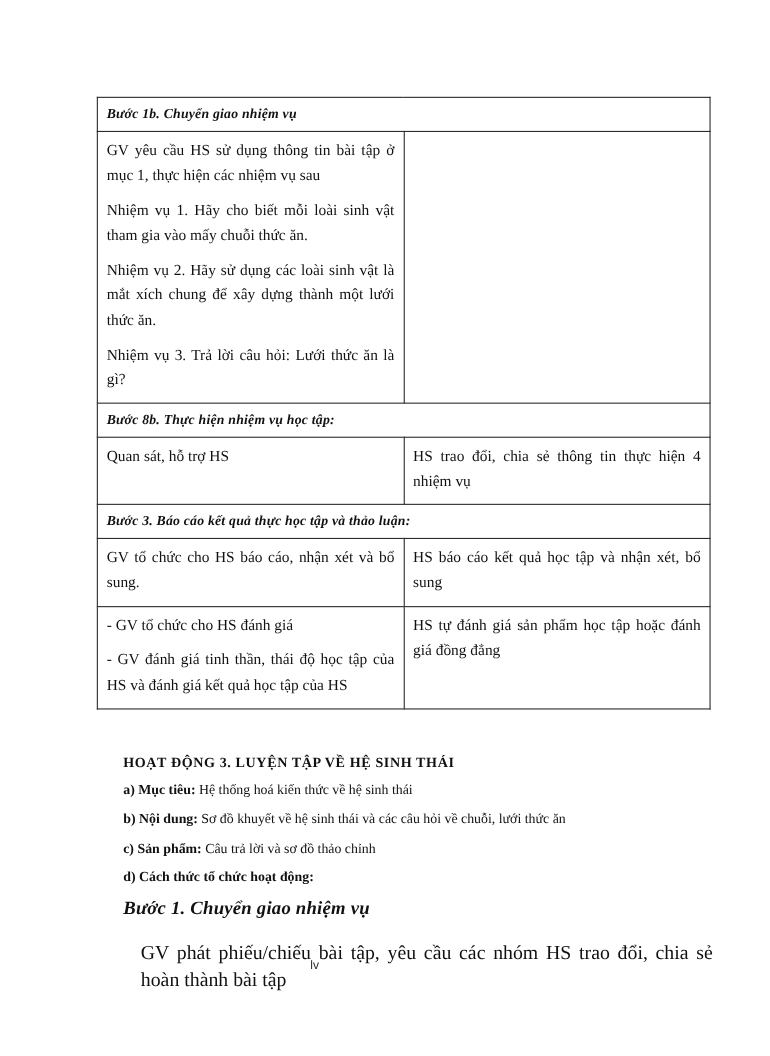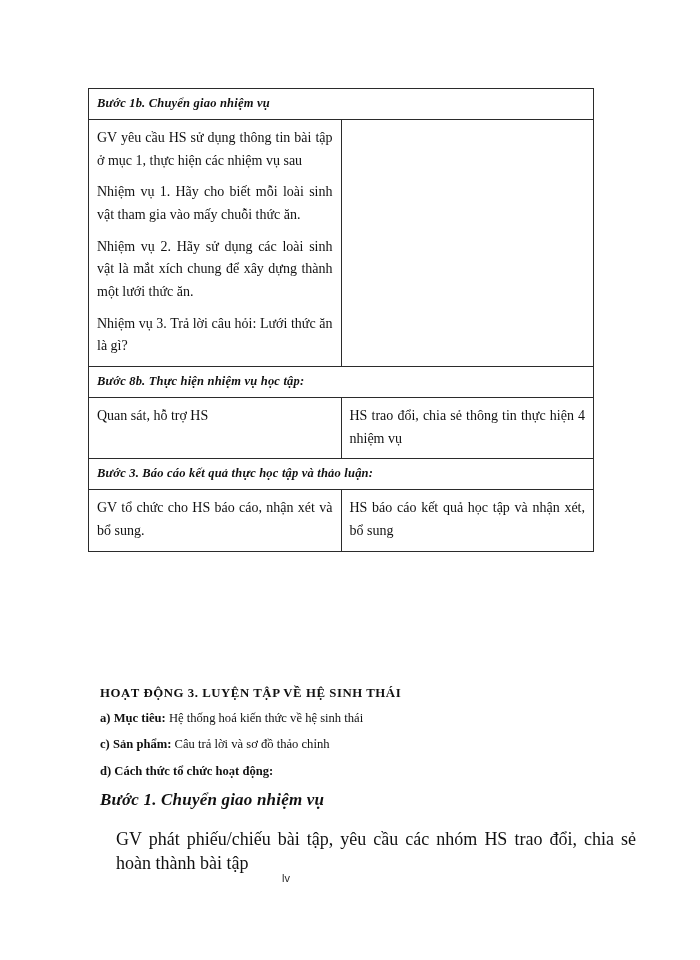--- a/index.html
+++ b/index.html
@@ -19,21 +19,21 @@
     position: absolute;
     left: 0; top: 0;
     width: 700px;
     height: 960px;
     background: #ffffff;
   }
   .doc-table {
     position: absolute;
     left: 88px;
     top: 88px;
-    width: 506px;
+    width: 558px;
     border-collapse: collapse;
     table-layout: fixed;
   }
   .doc-table td {
     border: 1px solid #2b2b2b;
     vertical-align: top;
     padding: 7px 8px 8px 8px;
   }
   .col-left  { width: 281px; }
   .col-right { width: 277px; }
@@ -58,21 +58,21 @@
   }
   .cell-text p:last-child {
     margin-bottom: 0;
   }
   .cell-empty {
     min-height: 10px;
   }
 
   .body-block {
     position: absolute;
-    left: 100px;
+    left: 112px;
     top: 686px;
     width: 552px;
   }
   .act-title {
     font-size: 12.8px;
     font-weight: bold;
     letter-spacing: 0.55px;
     margin: 0 0 8px 0;
     line-height: 1.25;
   }
@@ -168,31 +168,48 @@
           </div>
         </td>
         <td class="col-right">
           <div class="cell-text">
             <p>HS báo cáo kết quả học tập và nhận xét, bổ sung</p>
           </div>
         </td>
       </tr>
 
 
+      <tr>
+        <td class="col-left">
+          <div class="cell-text">
+            <p>- GV tổ chức cho HS đánh giá</p>
+            <p>- GV đánh giá tinh thần, thái độ học tập của HS và đánh giá kết quả học tập của HS</p>
+          </div>
+        </td>
+        <td class="col-right">
+          <div class="cell-text">
+            <p>HS tự đánh giá sản phẩm học tập hoặc đánh giá đồng đẳng</p>
+          </div>
+        </td>
+      </tr>
     </tbody>
   </table>
 
   <div class="body-block">
     <div class="act-title">HOẠT ĐỘNG 3. LUYỆN TẬP VỀ HỆ SINH THÁI</div>
 
     <p class="lead-line">
       <span class="lbl">a) Mục tiêu:</span>
       <span>Hệ thống hoá kiến thức về hệ sinh thái</span>
     </p>
 
+    <p class="lead-line">
+      <span class="lbl">b) Nội dung:</span>
+      <span>Sơ đồ khuyết về hệ sinh thái và các câu hỏi về chuỗi, lưới thức ăn</span>
+    </p>
 
     <p class="lead-line">
       <span class="lbl">c) Sản phẩm:</span>
       <span>Câu trả lời và sơ đồ thảo chỉnh</span>
     </p>
 
     <p class="lead-line">
       <span class="lbl">d) Cách thức tổ chức hoạt động:</span>
       <span></span>
     </p>

